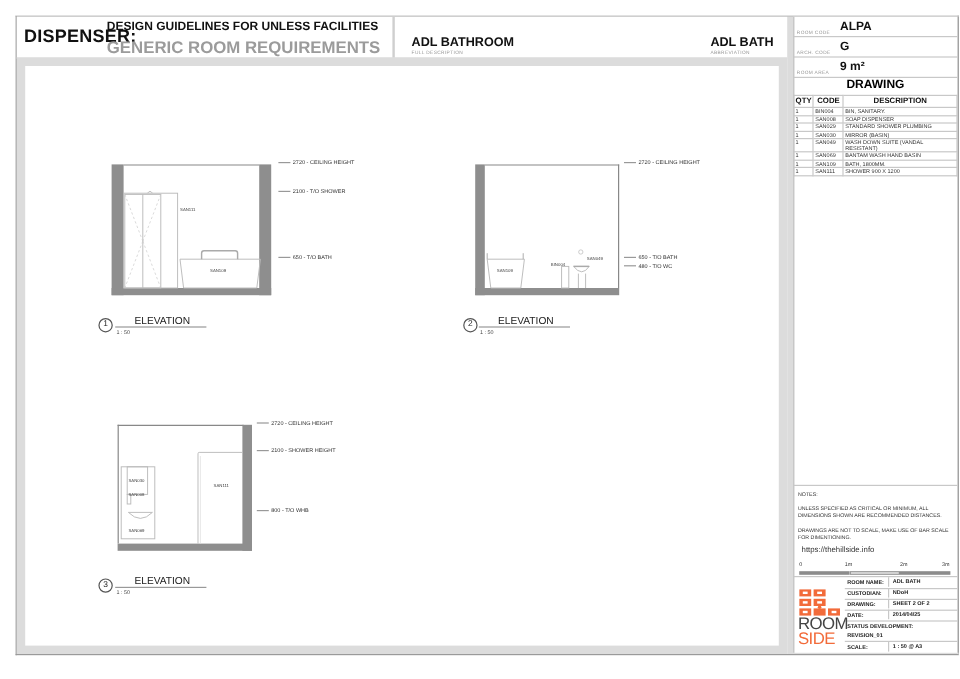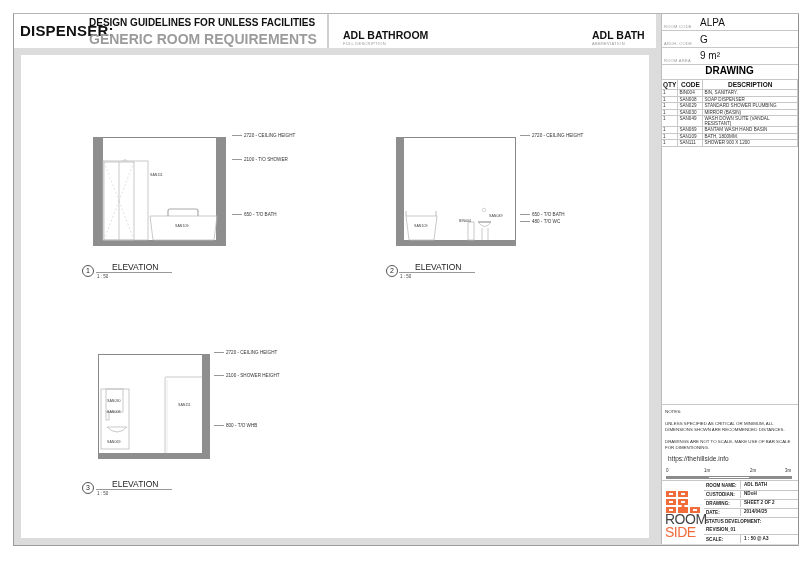--- a/index.html
+++ b/index.html
@@ -20,21 +20,21 @@
 
     
     #draw-outer { left:14px; top:48px; width:642px; height:497px; background:#dcdcdc; }
     #draw-inner { left:21px; top:55px; width:628px; height:483px; background:#fff; }
 
     
     #panel { left:656px; top:14px; width:142px; height:531px; background:#dcdcdc; }
     #panel-inner { left:661px; top:14px; width:136px; height:530px; background:#fff; border-left:1px solid #bbb; border-right:1px solid #8f8f8f; }
     .prow { left:661px; width:137px; border-bottom:1px solid #c8c8c8; }
     .pcap { font-size:4px; color:#999; letter-spacing:0.3px; }
-    .pval { font-size:10px; font-weight:normal; color:#111; }
+    .pval { font-size:10px; font-weight:bold; color:#111; }
     #legend-title { left:661px; top:65px; width:137px; text-align:center; font-size:10px; font-weight:bold; }
     table.legend { position:absolute; left:661px; top:79px; width:137px; border-collapse:collapse; font-size:4.6px; color:#333; }
     table.legend th { font-size:6.5px; font-weight:bold; color:#111; border:1px solid #c8c8c8; padding:0 1px; text-align:center; height:9px; }
     table.legend td { border:1px solid #c8c8c8; padding:0 1px; height:5.5px; line-height:5.5px; vertical-align:top; }
     #notes { left:665px; top:409px; width:132px; font-size:4.4px; color:#333; line-height:6px; }
     #notes p { margin:0 0 6px 0; }
     #url { left:668px; top:455px; font-size:6.5px; color:#333; }
     #scalebar { left:666px; top:468px; width:126px; }
     .sb-lbl { font-size:4.5px; color:#333; position:absolute; top:0; }
     .sb-seg { position:absolute; top:8px; height:3px; }

